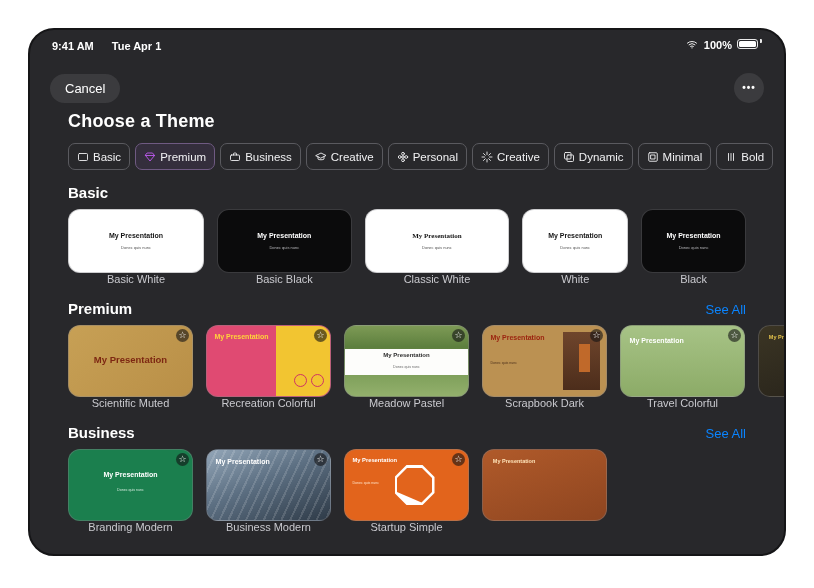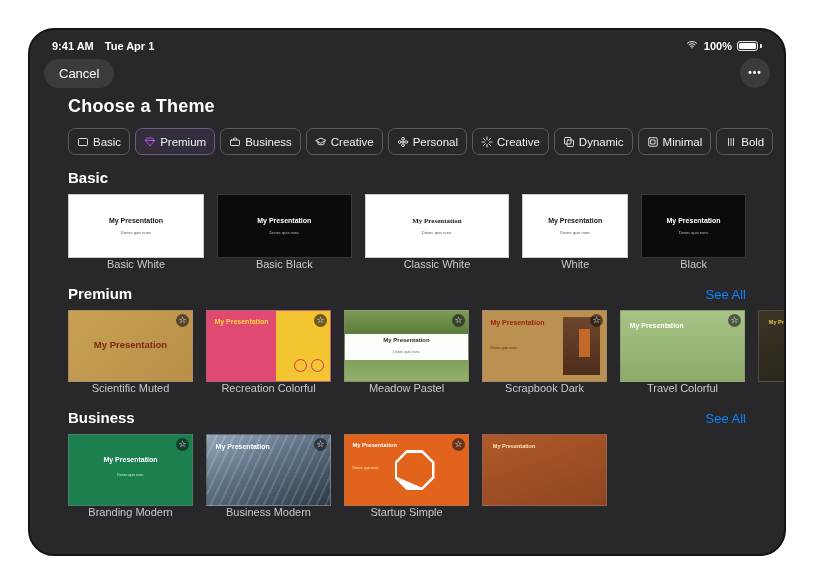--- a/index.html
+++ b/index.html
@@ -2,28 +2,28 @@
 <html><head>
 <meta charset="utf-8">
 <style>
   *{margin:0;padding:0;box-sizing:border-box}
   html,body{width:814px;height:588px;overflow:hidden}
   body{background:#ffffff;font-family:"Liberation Sans",sans-serif}
   .tablet{position:absolute;left:28px;top:28px;width:758px;height:528px;background:#28282b;
     border:2px solid #151517;border-radius:26px;overflow:hidden;color:#fff}
   
   .statusbar{display:flex;justify-content:space-between;align-items:center;padding:9px 22px 0;font-size:11px;font-weight:bold;color:#fff}
-  .sb-left{display:flex;gap:11px}
-  .sb-right{display:flex;align-items:center;gap:5px}
+  .sb-left{display:flex;gap:18px}
+  .sb-right{display:flex;align-items:flex-start;gap:5px}
   .wifi svg{width:14px;height:11px;fill:none;stroke:#fff;stroke-width:2;stroke-linecap:round}
   .battery{position:relative;width:21px;height:10px;border:1px solid rgba(255,255,255,.9);border-radius:3px;padding:1px;display:inline-block}
   .battery i{display:block;height:100%;background:#fff;border-radius:1.5px}
   .bnub{width:2px;height:4px;background:rgba(255,255,255,.9);border-radius:0 1px 1px 0;margin-left:-3px;display:inline-block}
   
-  .navrow{display:flex;justify-content:space-between;align-items:center;margin-top:6px;padding:0 14px}
+  .navrow{display:flex;justify-content:space-between;align-items:center;margin-top:21px;padding:0 20px}
   .btn{background:#3b3b3e;border:none;color:#fff;font-family:inherit;font-size:13px;cursor:pointer}
   .cancel{padding:7px 15px;border-radius:16px}
   .more{width:30px;height:30px;border-radius:50%;font-size:10px;font-weight:bold;letter-spacing:1px;line-height:30px;text-align:center;padding:0}
   .page-title{font-size:18px;font-weight:bold;margin:8px 0 0 38px;letter-spacing:.2px}
   
   .chips{display:flex;gap:5px;margin-top:11px;padding-left:38px}
   .chip{display:flex;align-items:center;gap:4px;height:27px;padding:0 8px;border:1px solid #5a5a5f;border-radius:7px;
     background:transparent;color:#f1f1f3;font-size:11.5px;font-family:inherit;white-space:nowrap;cursor:pointer;flex:0 0 auto}
   .chip-icon{display:inline-flex}
   .chip-icon svg{width:12px;height:12px;fill:none;stroke:currentColor;stroke-width:1.8;stroke-linecap:round;stroke-linejoin:round}
@@ -32,21 +32,21 @@
   
   .sections{margin-top:2px}
   .theme-section{margin-top:14px;padding-left:38px}
   .section-head{display:flex;justify-content:space-between;align-items:baseline;padding-right:38px;margin-bottom:8px}
   .section-title{font-size:15px;font-weight:bold}
   .see-all{color:#0a84ff;font-size:13px;text-decoration:none;cursor:pointer}
   .theme-row{display:flex;gap:13px}
   .row-basic .theme-row{margin-right:38px}
   .theme-card{flex:0 0 125px;width:125px;cursor:pointer}
   .row-basic .theme-card{flex:1 1 auto;width:auto;min-width:0}
-  .slide{position:relative;height:72px;border-radius:0;overflow:hidden;border:1px solid rgba(130,130,135,.4);background:#777}
+  .slide{position:relative;height:72px;border-radius:12px;overflow:hidden;border:1px solid rgba(130,130,135,.4);background:#777}
   .row-basic .slide{height:64px}
   .theme-name{text-align:center;font-size:11px;color:#c9c9ce;height:13px;white-space:nowrap}
   .deco{display:none;position:absolute}
   .t{position:absolute;left:0;right:0;top:36%;text-align:center;font-weight:bold;font-size:7px;line-height:1.15}
   .s{position:absolute;left:0;right:0;top:58%;text-align:center;font-size:4px;line-height:1.2}
   .star{position:absolute;top:3px;right:3px;width:13px;height:13px;border-radius:50%;background:rgba(18,18,20,.6);z-index:5}
   .star::before{content:"☆";color:#fff;font-size:9px;line-height:12px;display:block;text-align:center}
   
   [data-style="basic-white"],[data-style="classic-white"],[data-style="white"]{background:#fff}
   [data-style="basic-white"] .t,[data-style="classic-white"] .t,[data-style="white"] .t{color:#151515}

